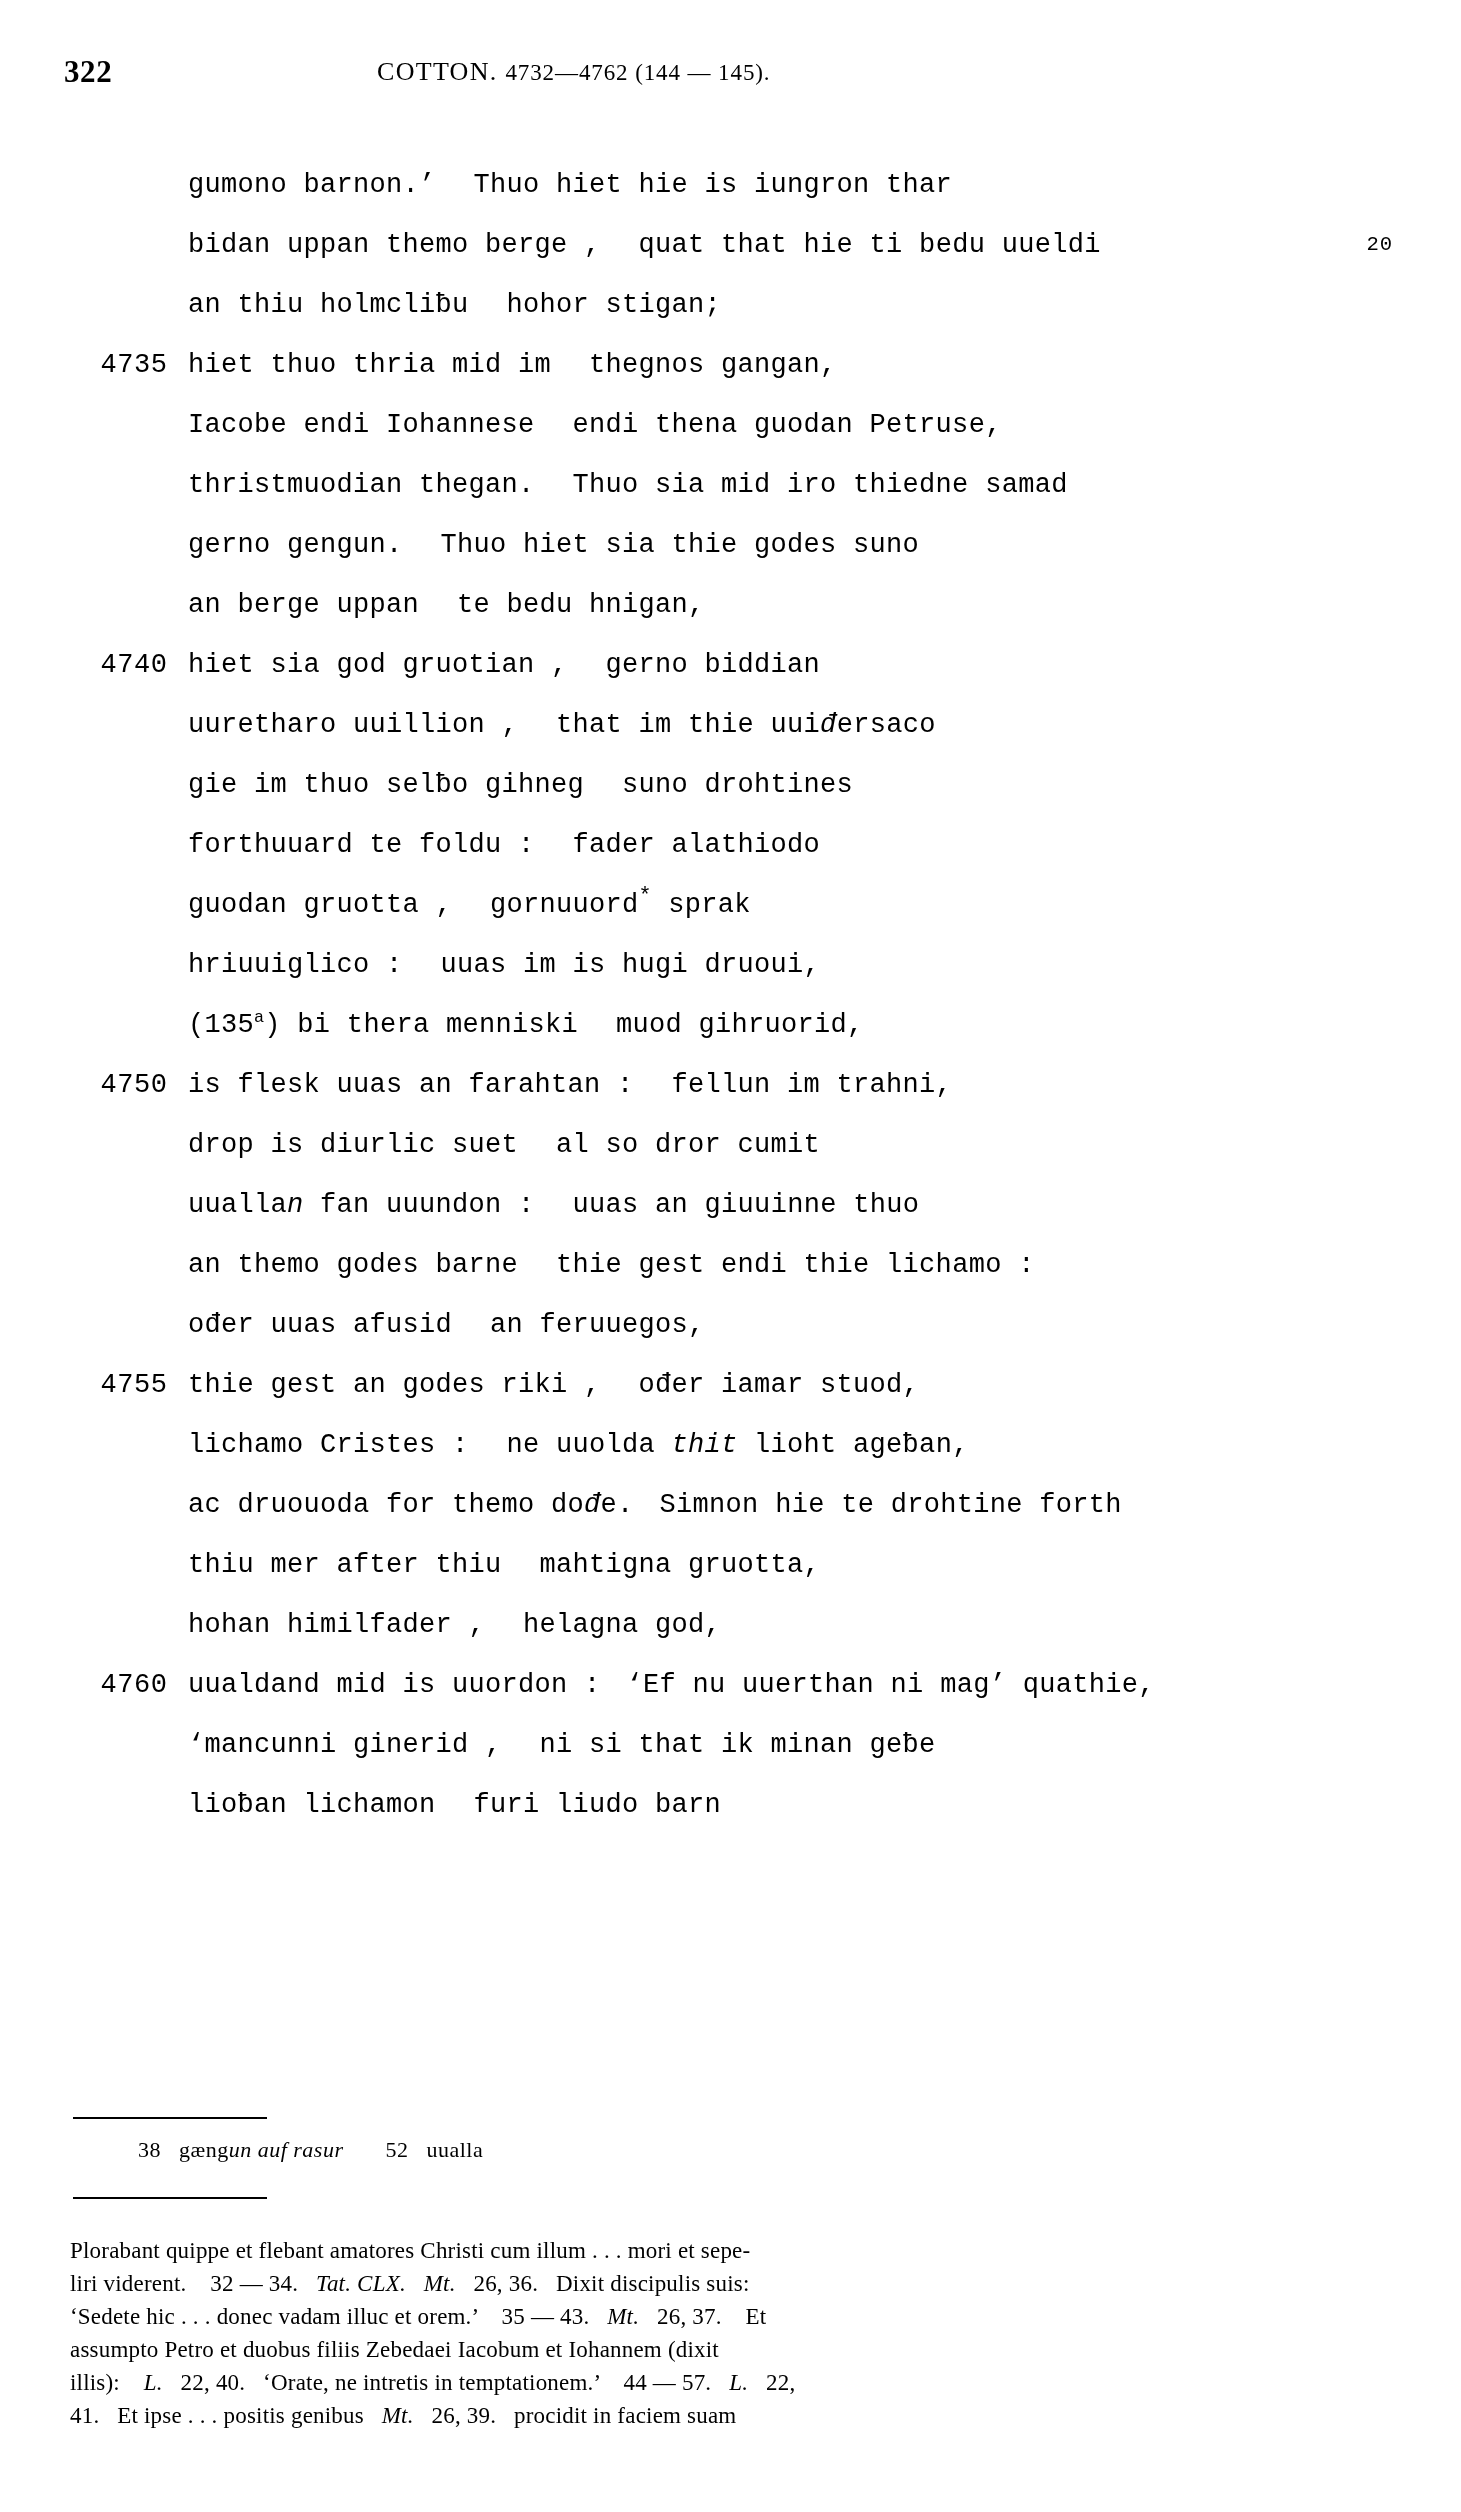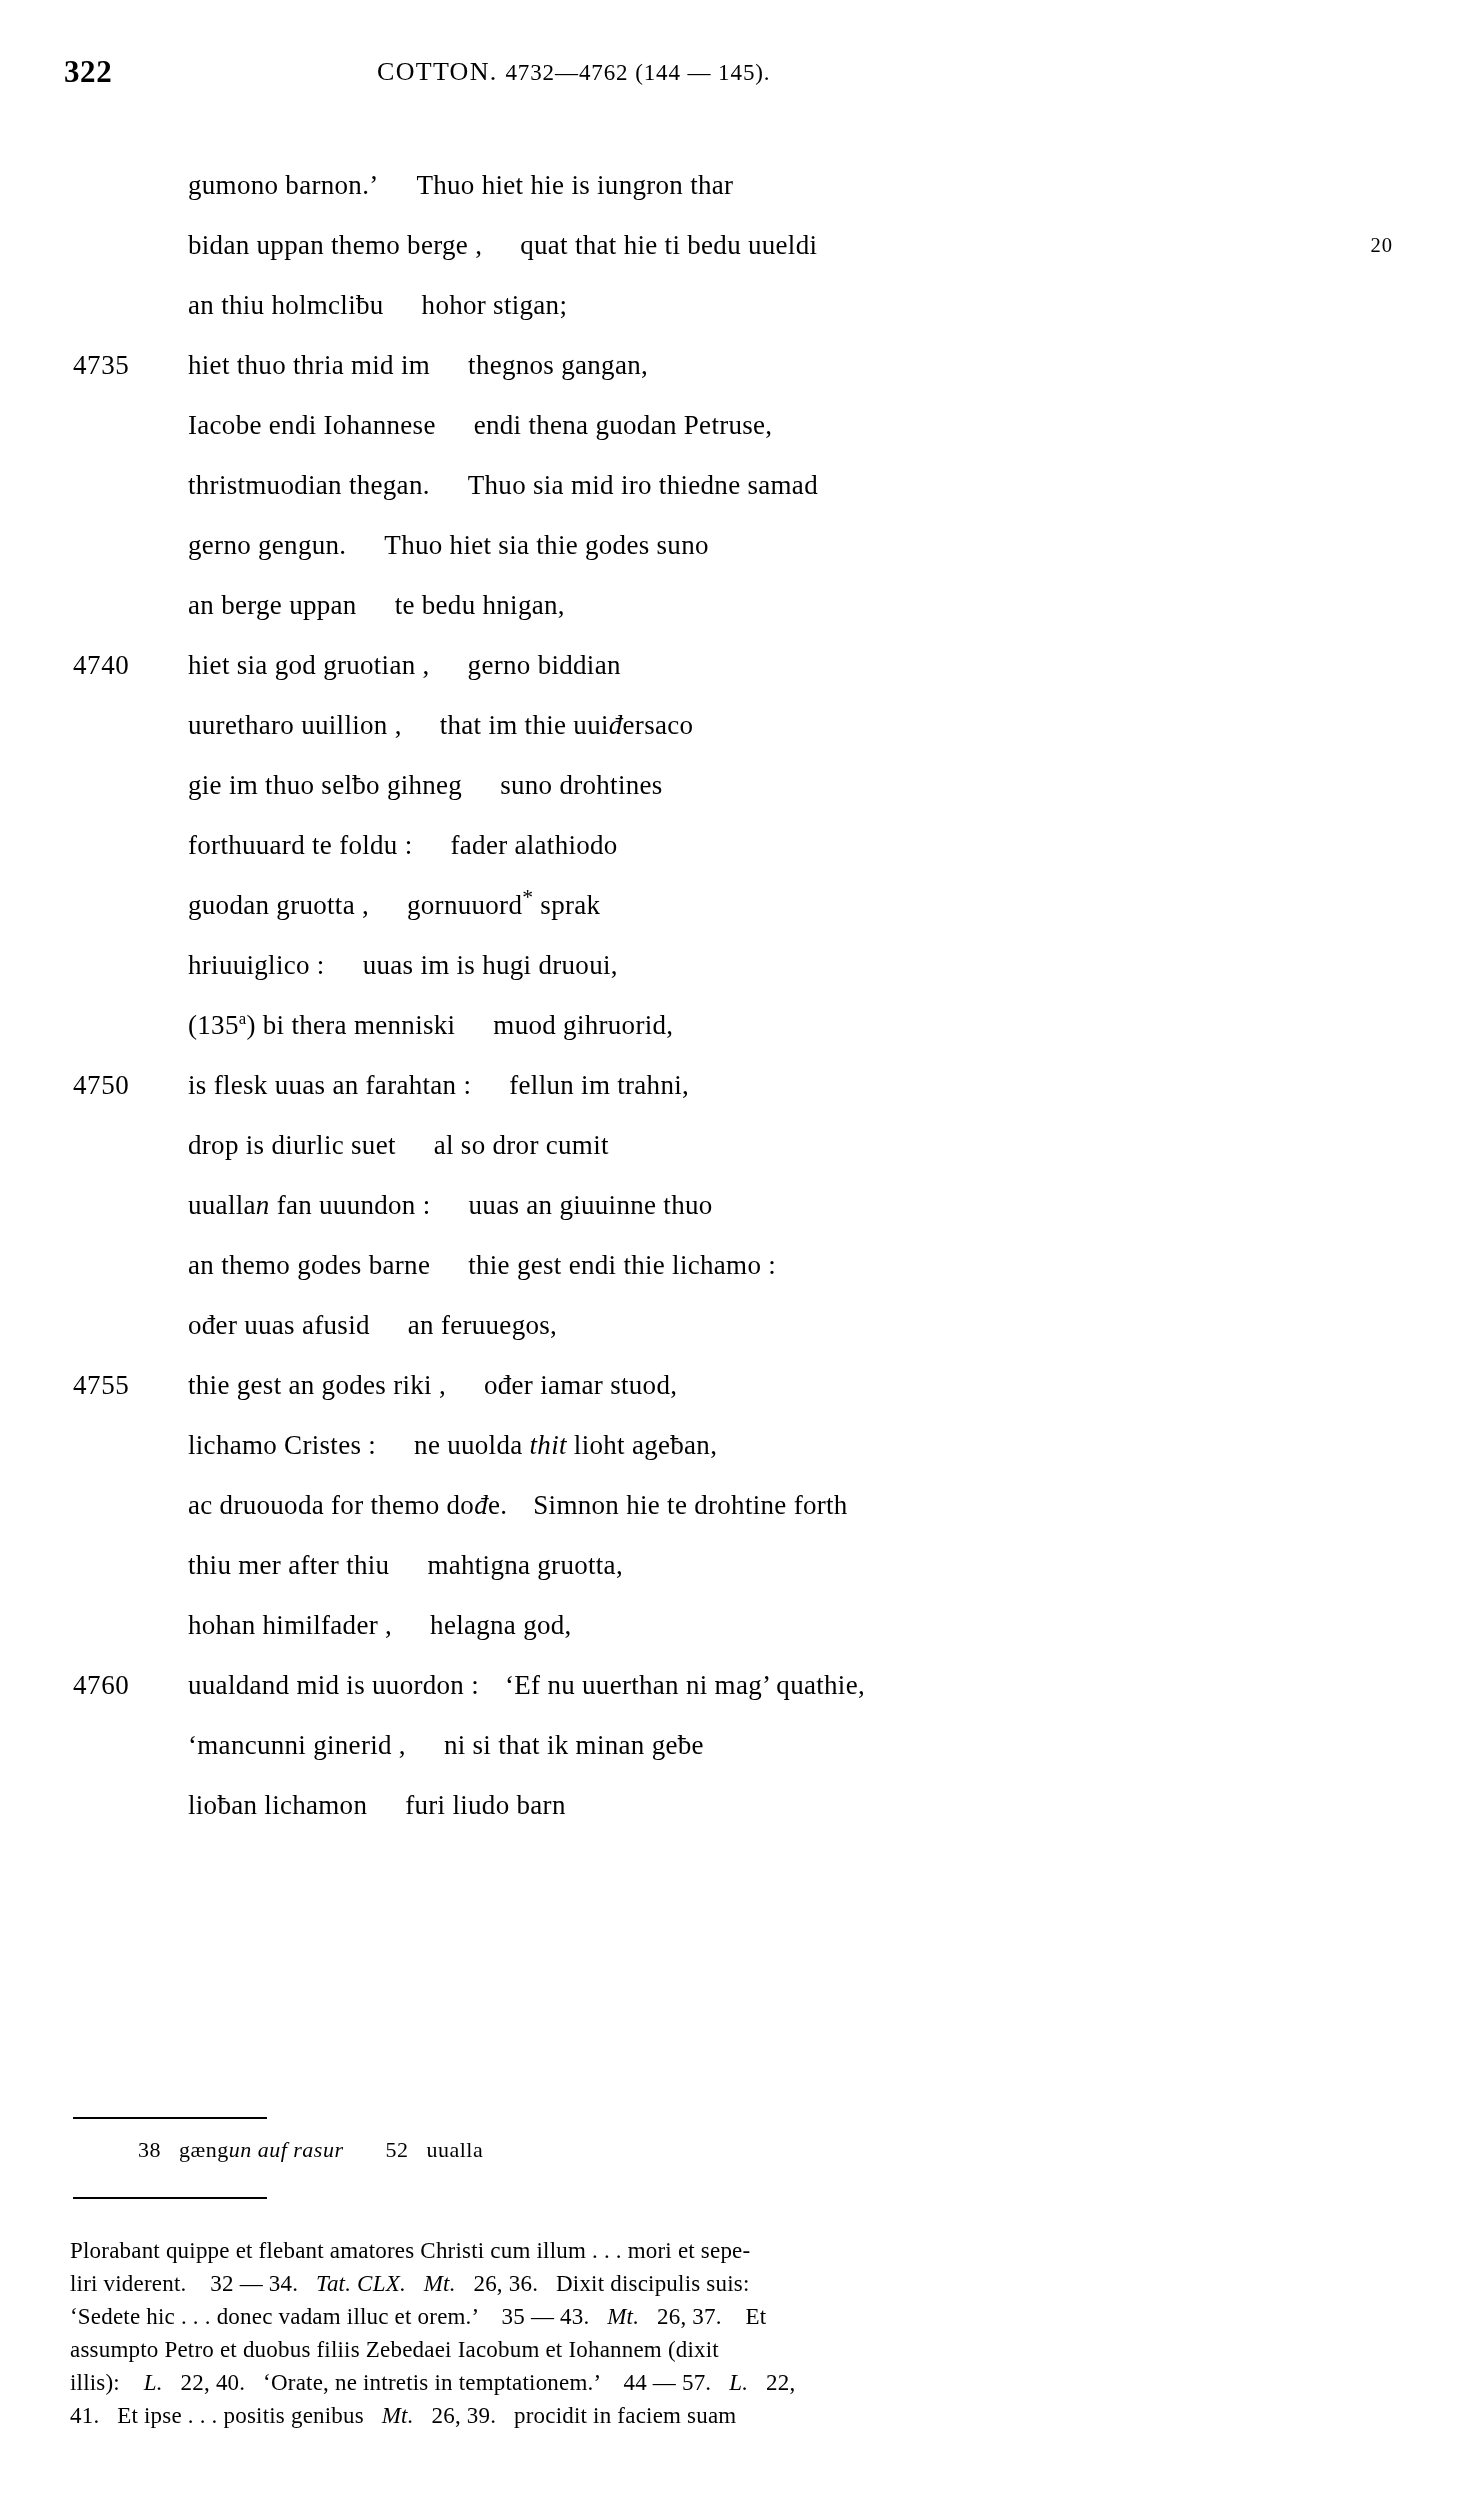--- a/index.html
+++ b/index.html
@@ -57,27 +57,28 @@
   .verse-block {
     position: relative;
     margin-top: 12.6px;
   }
   .verse-line {
     position: relative;
     height: 60px;
     font-size: 27px;
     line-height: 60px;
     white-space: nowrap;
+    font-family: Liberation Mono, monospace;
   }
   .vnum {
     position: absolute;
-    left: 73px;
+    left: 80px;
     top: 0;
     width: 108px;
-    text-align: left;
+    text-align: center;
     letter-spacing: 0.6px;
   }
   .vtext {
     position: absolute;
     left: 188px;
     top: 0;
     letter-spacing: 0.3px;
   }
   .vtext .gap {
     display: inline-block;

